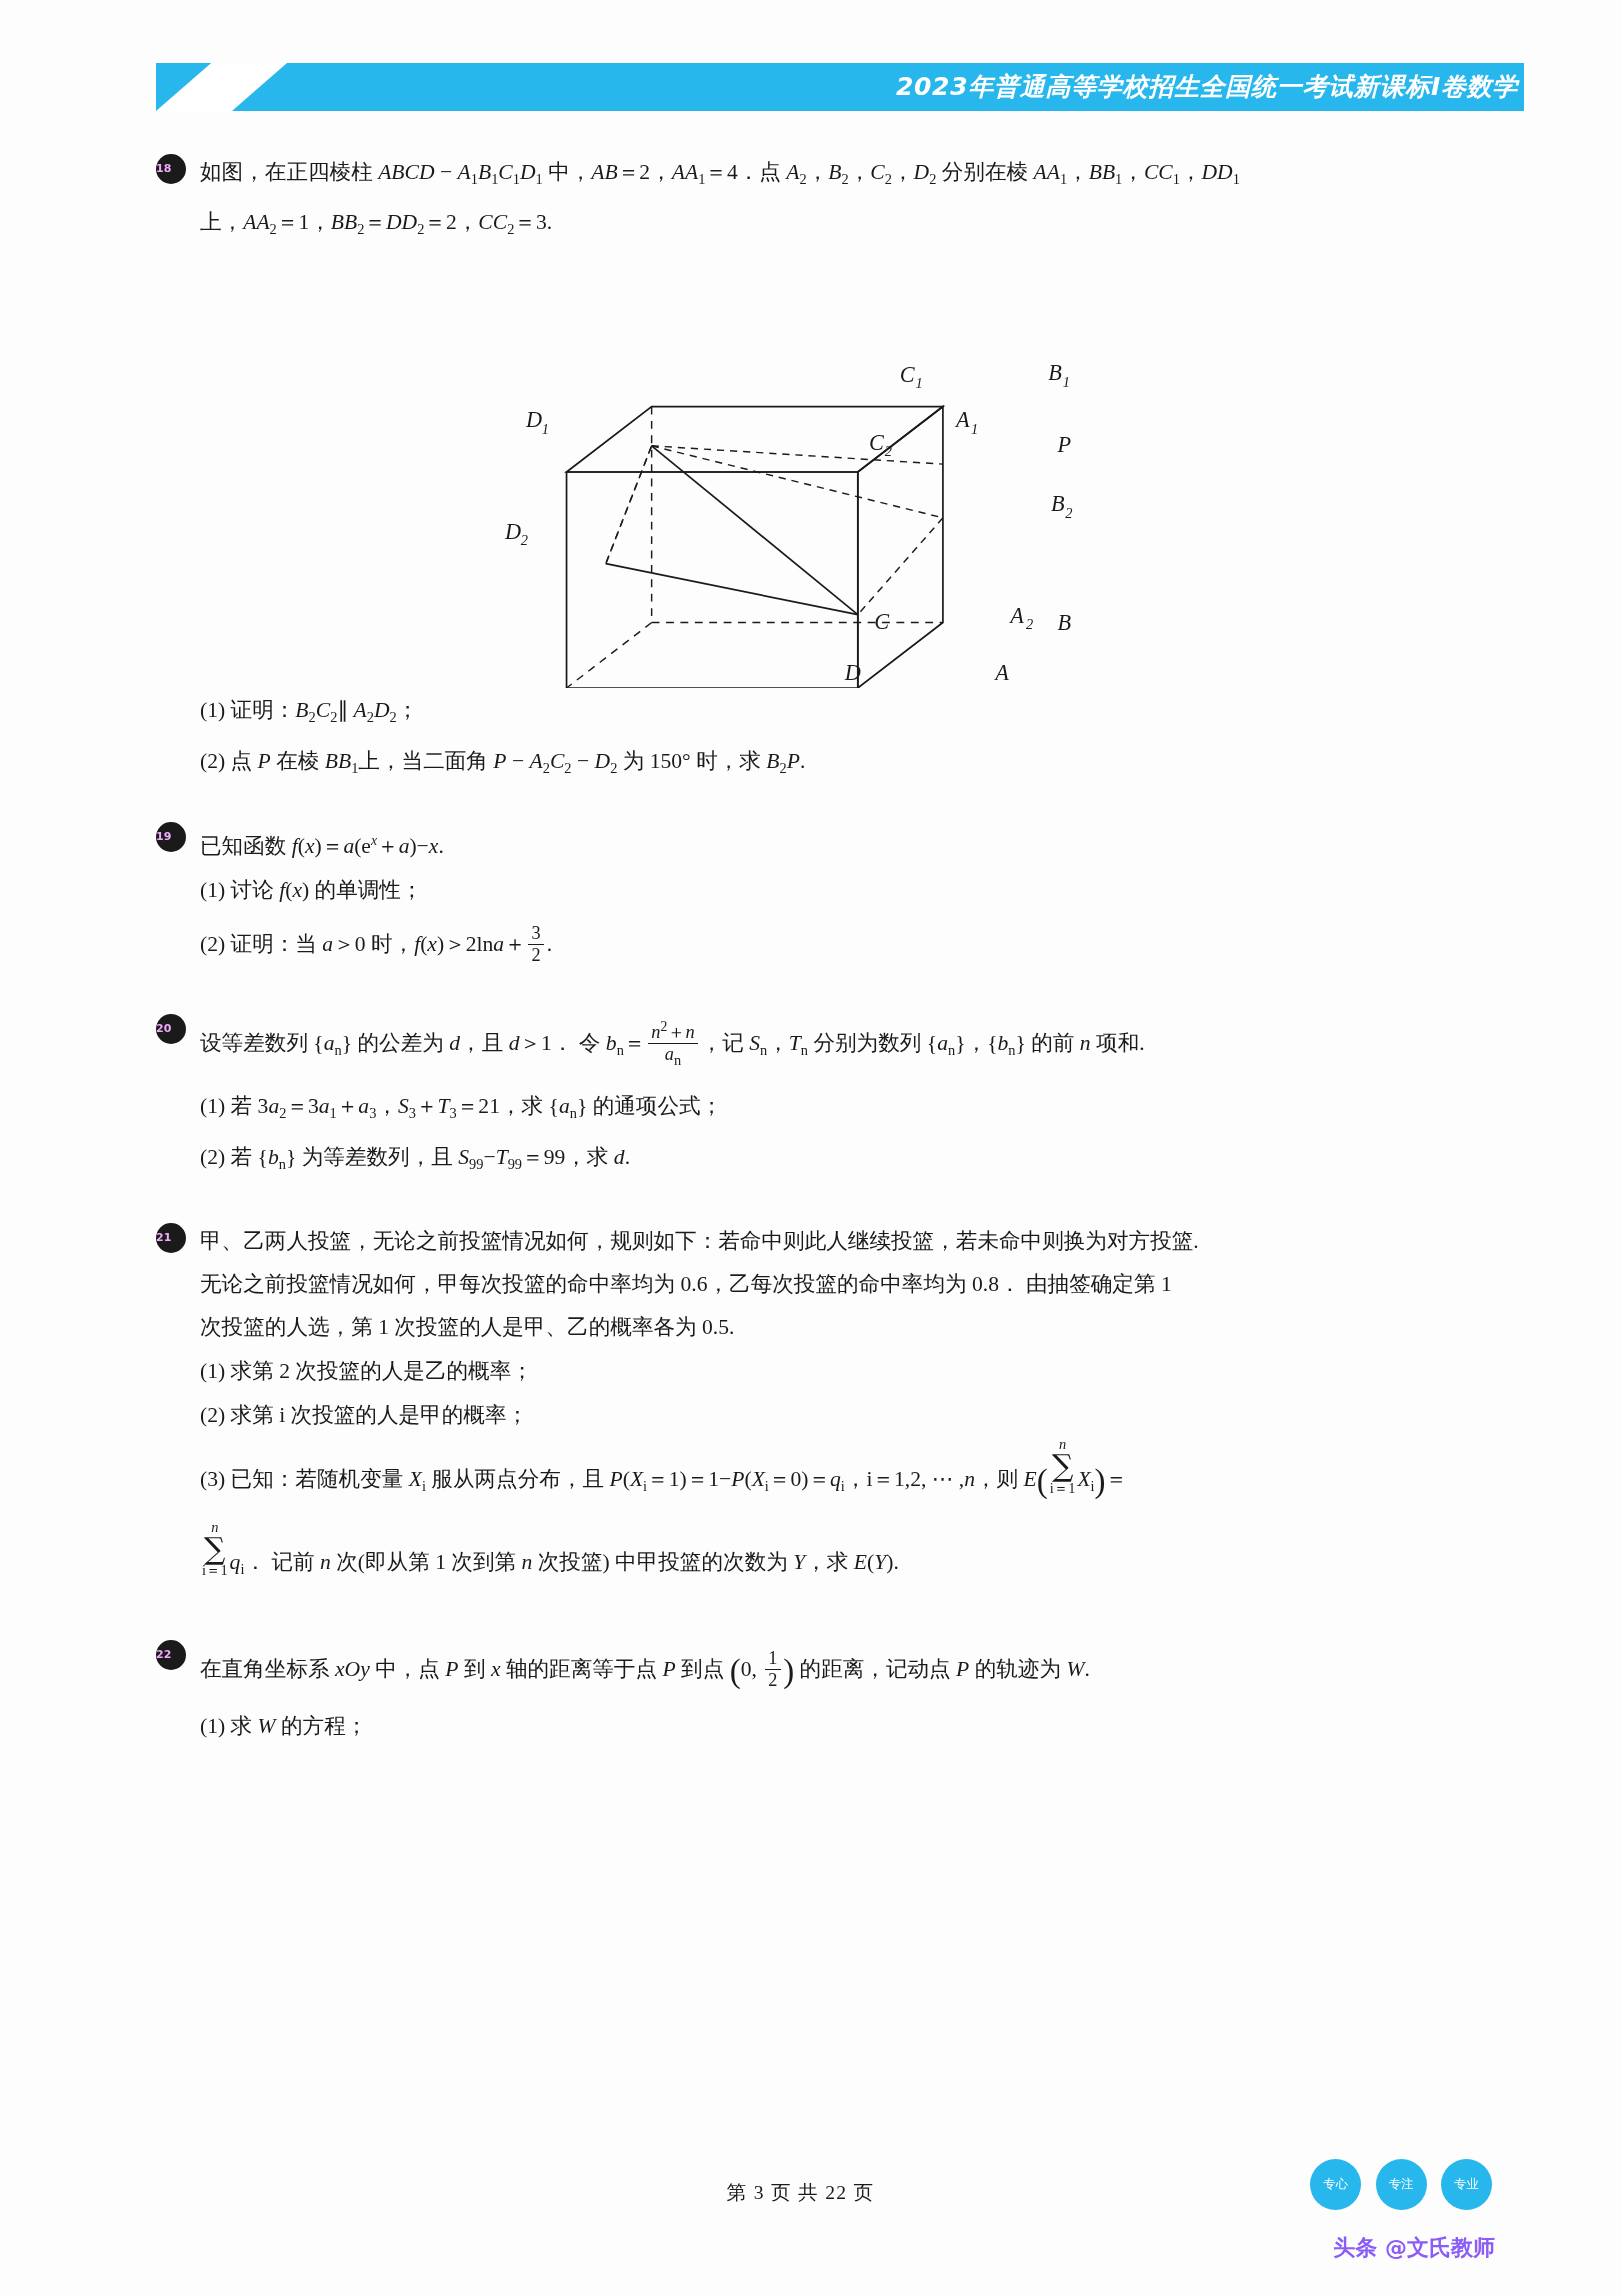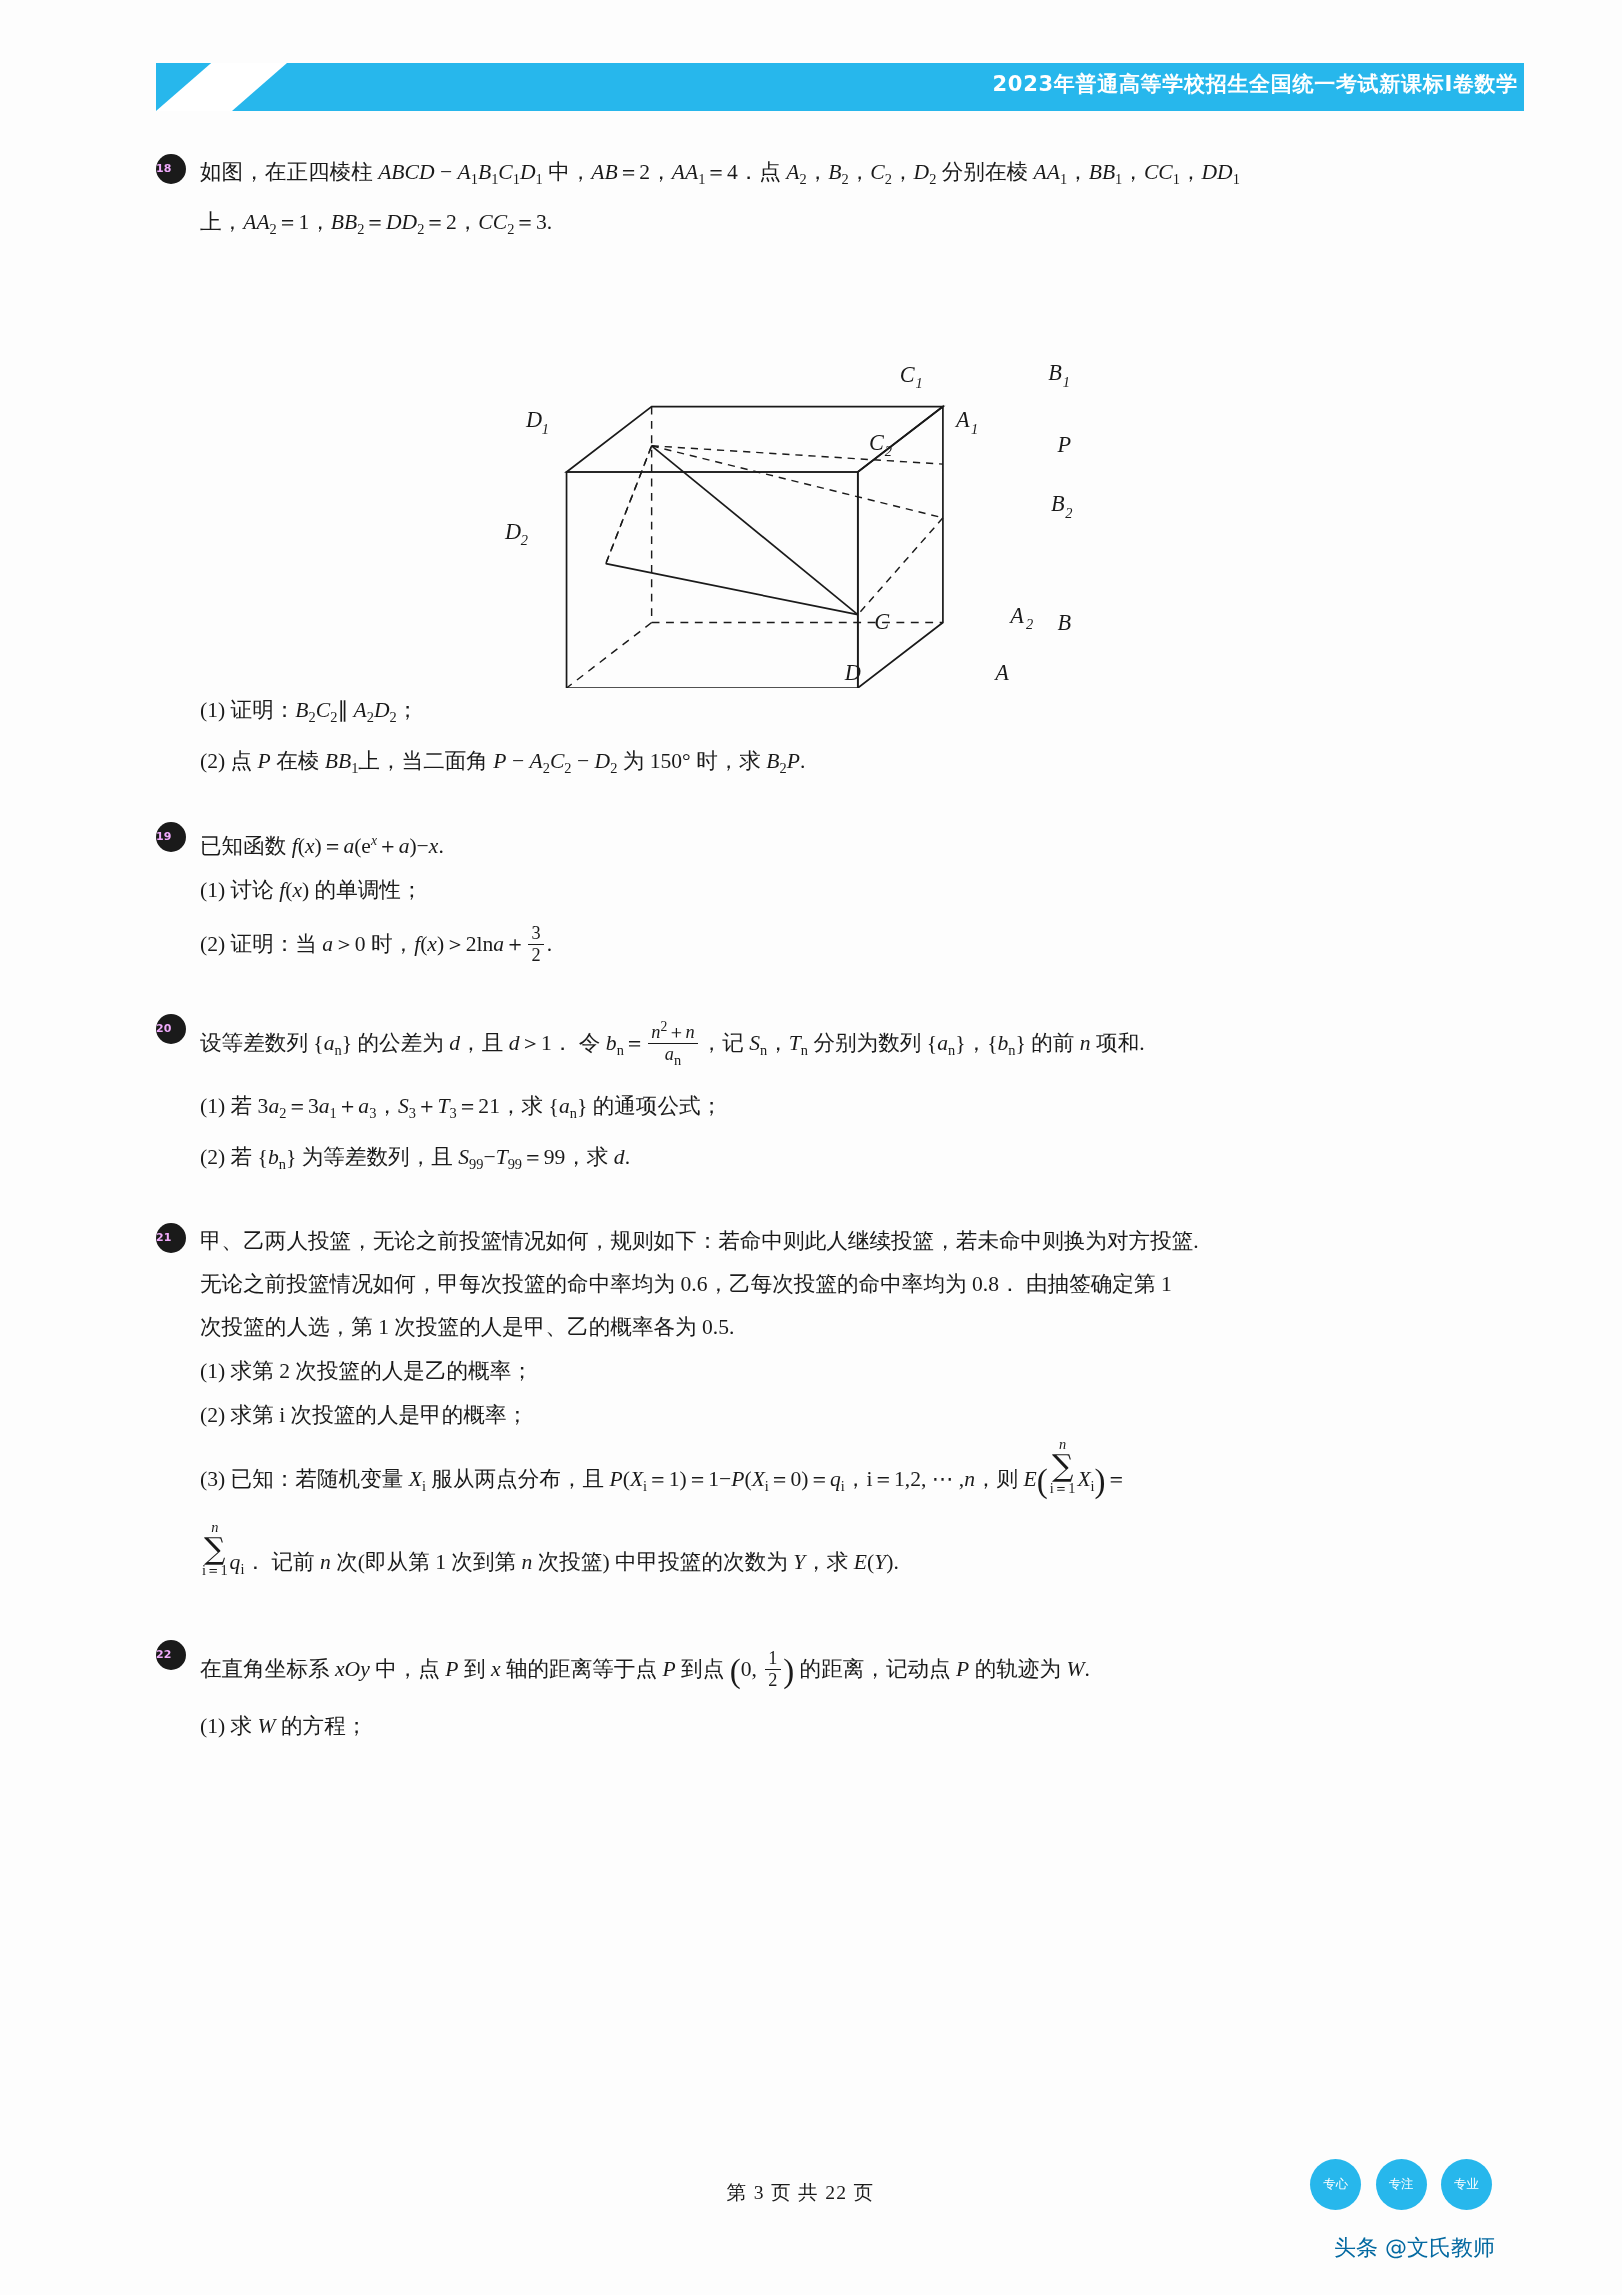--- a/index.html
+++ b/index.html
@@ -53,24 +53,25 @@
     height: 48px;
     background: #27b7ec;
     clip-path: polygon(0 0, 60% 0, 0 100%);
   }
   .header-title {
     position: absolute;
     right: 105px;
     top: 6.5px;
     font-family: "DejaVu Sans", sans-serif;
     font-weight: bold;
-    font-size: 21px;
+    font-size: 25px;
     color: #ffffff;
     letter-spacing: 0.7px;
     white-space: nowrap;
+    font-style: italic;
   }
   
   .content {
     position: absolute;
     left: 156px;
     top: 151px;
     width: 1368px;
   }
   .qblock {
     position: relative;
@@ -170,22 +171,22 @@
     align-items: center;
     justify-content: center;
     letter-spacing: 0px;
   }
   .watermark {
     position: absolute;
     right: 128px;
     top: 2233px;
     font-family: "DejaVu Sans", sans-serif;
     font-size: 22px;
-    font-weight: normal;
-    color: #0369a1;
+    font-weight: bold;
+    color: #8b5cf6;
     white-space: nowrap;
   }
 </style>
 </head>
 <body>
 
 <div class="page">
 
   <div class="header">
     <div class="header-bar"></div>

